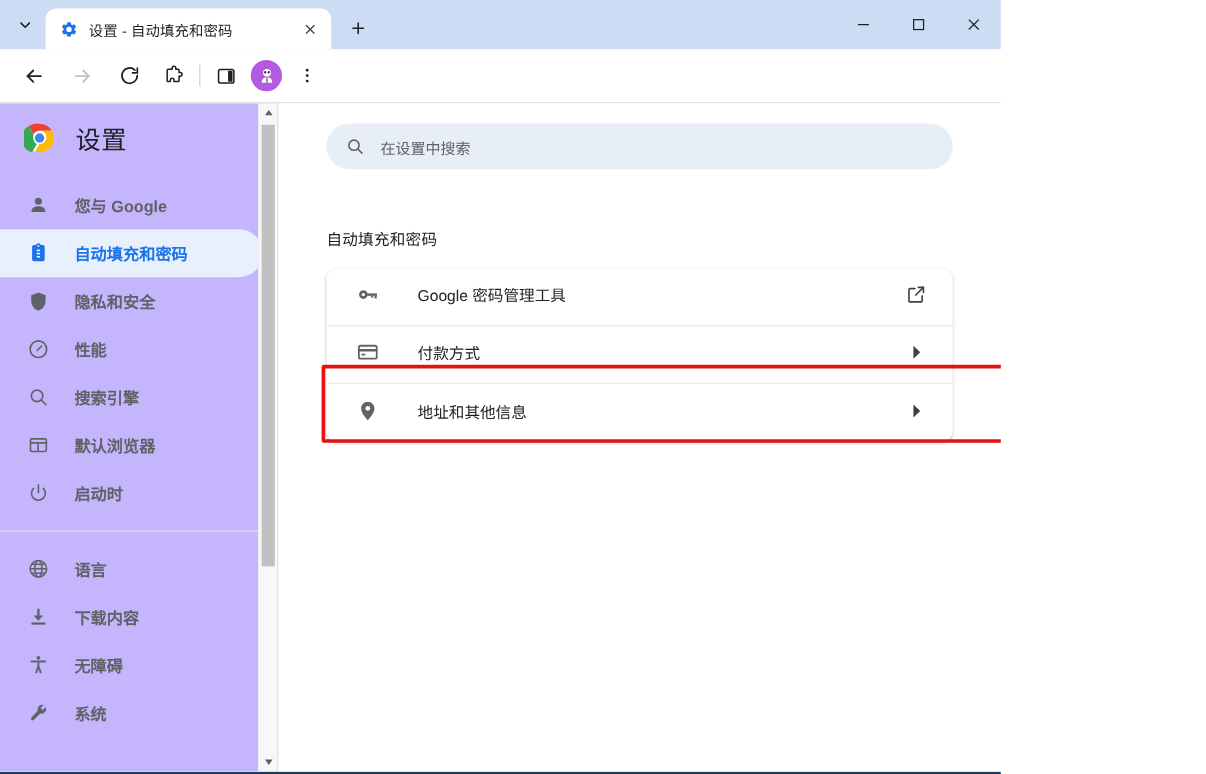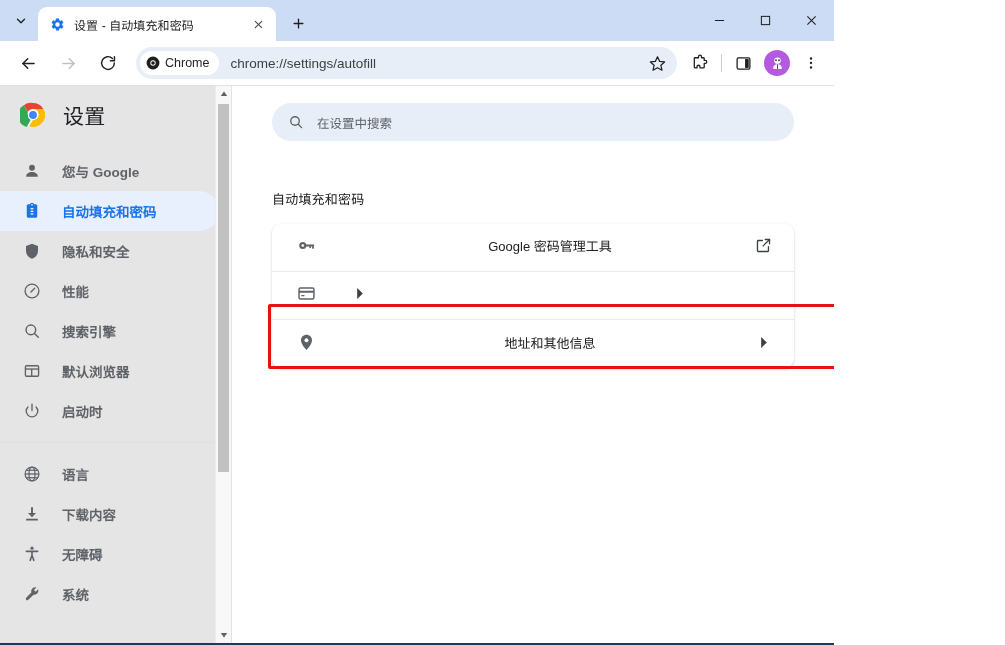--- a/index.html
+++ b/index.html
@@ -180,21 +180,21 @@
     background: #ffffff;
     position: relative;
     overflow: hidden;
     border-top: 1px solid #dfe1e5;
   }
 
   
   .sidebar {
     width: 232px;
     flex: 0 0 232px;
-    background: #e5e5e5;
+    background: #c4b5fd;
     position: relative;
     display: flex; flex-direction: column;
     border-right: 1px solid #e3e3e3;
   }
   .settings-header {
     height: 57px;
     display: flex; align-items: center;
     padding-left: 20px;
     gap: 17px;
     flex: 0 0 57px;
@@ -297,21 +297,20 @@
     border-radius: 9px;
     box-shadow: 0 1px 3px rgba(60,64,67,0.22), 0 1px 1px rgba(60,64,67,0.10);
     overflow: hidden;
   }
   .card-row {
     height: 48px;
     display: flex; align-items: center;
     padding: 0 20px 4px 24px;
     cursor: pointer;
     border-bottom: 1px solid #e8eaed;
-    text-align: center;
   }
   .card-row:last-child { border-bottom: none; }
   .row-ico {
     width: 20px; height: 20px;
     flex: 0 0 20px;
     display: flex; align-items: center; justify-content: center;
     color: #5f6368;
     margin-right: 32px;
   }
   .row-label {
@@ -406,36 +405,20 @@
       </svg>
     </div>
 
     <div class="nav-btn">
       <svg width="18" height="18" viewBox="0 0 24 24" fill="none" stroke="currentColor" stroke-width="1.9" stroke-linecap="round" stroke-linejoin="round">
         <path d="M20.5 12a8.5 8.5 0 11-2.6-6.1"></path>
         <polyline points="20.6 3.6 20.6 9 15.2 9"></polyline>
       </svg>
     </div>
 
-    <div class="omnibox">
-      <span class="chrome-chip">
-        <svg width="14" height="14" viewBox="0 0 24 24">
-          <circle cx="12" cy="12" r="11" fill="#1f1f1f"></circle>
-          <circle cx="12" cy="12" r="4.6" fill="#ffffff"></circle>
-          <circle cx="12" cy="12" r="3.1" fill="#1f1f1f"></circle>
-        </svg>
-        <span class="chrome-chip-label">Chrome</span>
-      </span>
-      <span class="omnibox-url">chrome://settings/autofill</span>
-      <span class="omnibox-star">
-        <svg width="17" height="17" viewBox="0 0 24 24" fill="none" stroke="currentColor" stroke-width="1.7" stroke-linejoin="round">
-          <polygon points="12 2.6 15 9 22 9.8 16.8 14.5 18.3 21.4 12 17.9 5.7 21.4 7.2 14.5 2 9.8 9 9"></polygon>
-        </svg>
-      </span>
-    </div>
 
     <div class="tb-icon">
       <svg width="18" height="18" viewBox="0 0 24 24" fill="none" stroke="currentColor" stroke-width="1.7" stroke-linejoin="round">
         <path d="M10 3.5a2 2 0 014 0V5h2.6a1 1 0 011 1v2.6h1.4a2 2 0 010 4H17.6v5a1 1 0 01-1 1H12v-1.6a2 2 0 10-4 0V18.6H5.4a1 1 0 01-1-1V6a1 1 0 011-1H10z"></path>
       </svg>
     </div>
 
     <div class="tb-divider"></div>
 
     <div class="tb-icon">
@@ -658,20 +641,21 @@
         </div>
 
         <div class="card-row">
           <span class="row-ico">
             <svg width="19" height="19" viewBox="0 0 24 24" fill="none" stroke="currentColor" stroke-width="1.9">
               <rect x="2.6" y="5.2" width="18.8" height="13.6" rx="1.8"></rect>
               <line x1="2.6" y1="9.9" x2="21.4" y2="9.9" stroke-width="2.6"></line>
               <line x1="5.4" y1="14.6" x2="9.4" y2="14.6" stroke-width="1.7"></line>
             </svg>
           </span>
+          <span class="row-label">付款方式</span>
           <span class="row-trail">
             <svg width="13" height="13" viewBox="0 0 10 14" fill="#3c4043">
               <polygon points="2.5,1.2 8.6,7 2.5,12.8"></polygon>
             </svg>
           </span>
         </div>
 
         <div class="card-row">
           <span class="row-ico">
             <svg width="19" height="19" viewBox="0 0 24 24" fill="currentColor">

